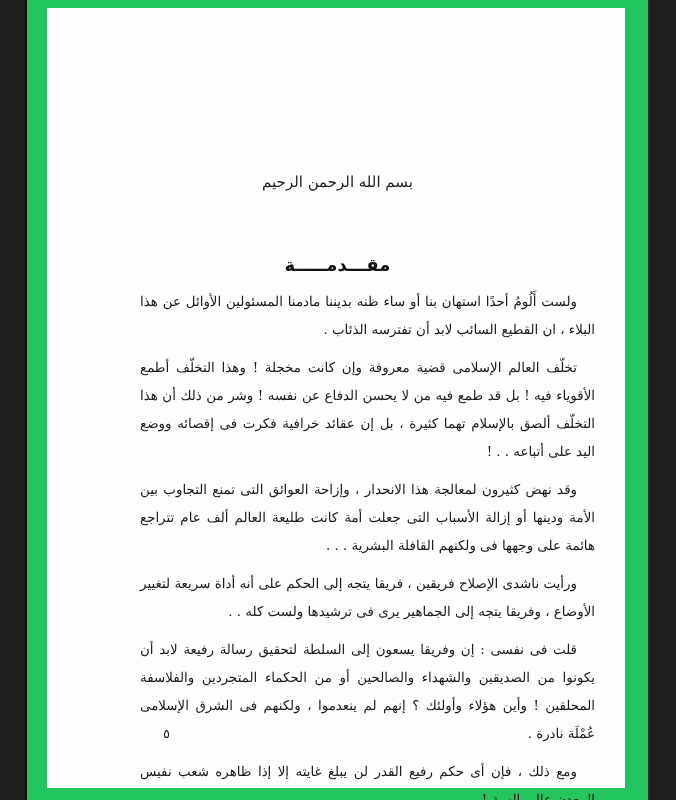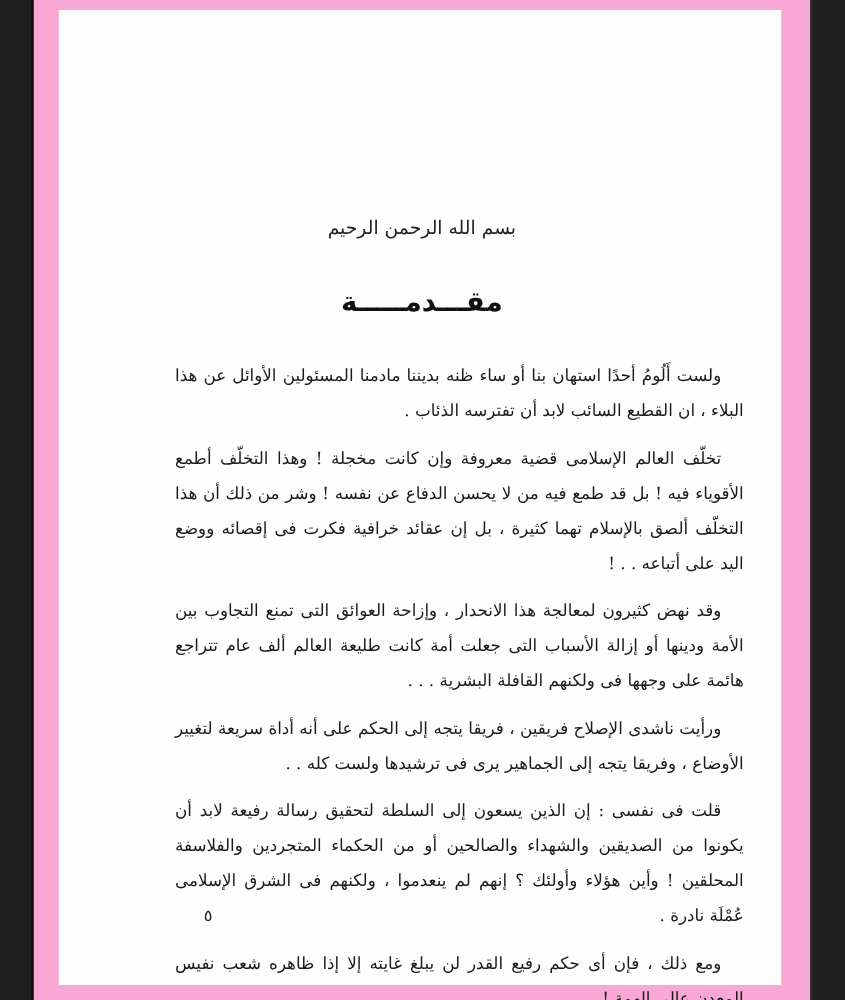--- a/index.html
+++ b/index.html
@@ -27,21 +27,21 @@
       left: 648px; top: 0;
       width: 2px; height: 800px;
       background: #2e2e2e;
     }
     .page {
       position: absolute;
       left: 27px;
       top: 0;
       width: 621px;
       height: 800px;
-      background: #f9a8d4;
+      background: #22c55e;
     }
     .page-inner {
       position: absolute;
       left: 20px;
       top: 8px;
       width: 578px;
       height: 780px;
       background: #fdfdfd;
     }
     .basmala {
@@ -53,25 +53,25 @@
       font-family: "DejaVu Serif", serif;
       font-size: 15px;
       color: #222;
       letter-spacing: 0px;
       direction: rtl;
     }
     .title {
       position: absolute;
       left: 0;
       width: 621px;
-      top: 230px;
+      top: 254px;
       text-align: center;
       font-family: "DejaVu Sans", sans-serif;
       font-weight: bold;
-      font-size: 22px;
+      font-size: 18px;
       color: #111;
       direction: rtl;
       letter-spacing: 2px;
     }
     .body-text {
       position: absolute;
       left: 113px;
       width: 455px;
       top: 288px;
       direction: rtl;
@@ -106,20 +106,20 @@
 
     <div class="basmala">بسم الله الرحمن الرحيم</div>
 
     <div class="title">مقـــدمـــــة</div>
 
     <div class="body-text">
       <p>ولست أَلُومُ أحدًا استهان بنا أو ساء ظنه بديننا مادمنا المسئولين الأوائل عن هذا البلاء ، ان القطيع السائب لابد أن تفترسه الذئاب .</p>
       <p>تخلّف العالم الإسلامى قضية معروفة وإن كانت مخجلة ! وهذا التخلّف أطمع الأقوياء فيه ! بل قد طمع فيه من لا يحسن الدفاع عن نفسه ! وشر من ذلك أن هذا التخلّف ألصق بالإسلام تهما كثيرة ، بل إن عقائد خرافية فكرت فى إقصائه ووضع اليد على أتباعه . . !</p>
       <p>وقد نهض كثيرون لمعالجة هذا الانحدار ، وإزاحة العوائق التى تمنع التجاوب بين الأمة ودينها أو إزالة الأسباب التى جعلت أمة كانت طليعة العالم ألف عام تتراجع هائمة على وجهها فى ولكنهم القافلة البشرية . . .</p>
       <p>ورأيت ناشدى الإصلاح فريقين ، فريقا يتجه إلى الحكم على أنه أداة سريعة لتغيير الأوضاع ، وفريقا يتجه إلى الجماهير يرى فى ترشيدها ولست كله . .</p>
-      <p>قلت فى نفسى : إن الذين يسعون إلى السلطة لتحقيق رسالة رفيعة لابد أن يكونوا من الصديقين والشهداء والصالحين أو من الحكماء المتجردين والفلاسفة المحلقين ! وأين هؤلاء وأولئك ؟ إنهم لم ينعدموا ، ولكنهم فى الشرق الإسلامى عُمْلَة نادرة .</p>
+      <p>قلت فى نفسى : إن وفريقا يسعون إلى السلطة لتحقيق رسالة رفيعة لابد أن يكونوا من الصديقين والشهداء والصالحين أو من الحكماء المتجردين والفلاسفة المحلقين ! وأين هؤلاء وأولئك ؟ إنهم لم ينعدموا ، ولكنهم فى الشرق الإسلامى عُمْلَة نادرة .</p>
       <p>ومع ذلك ، فإن أى حكم رفيع القدر لن يبلغ غايته إلا إذا ظاهره شعب نفيس المعدن عالى الهمة ! .</p>
     </div>
 
     <div class="page-number">٥</div>
   </div>
   <div class="page-edge-right"></div>
 </div>
 
 </body></html>

